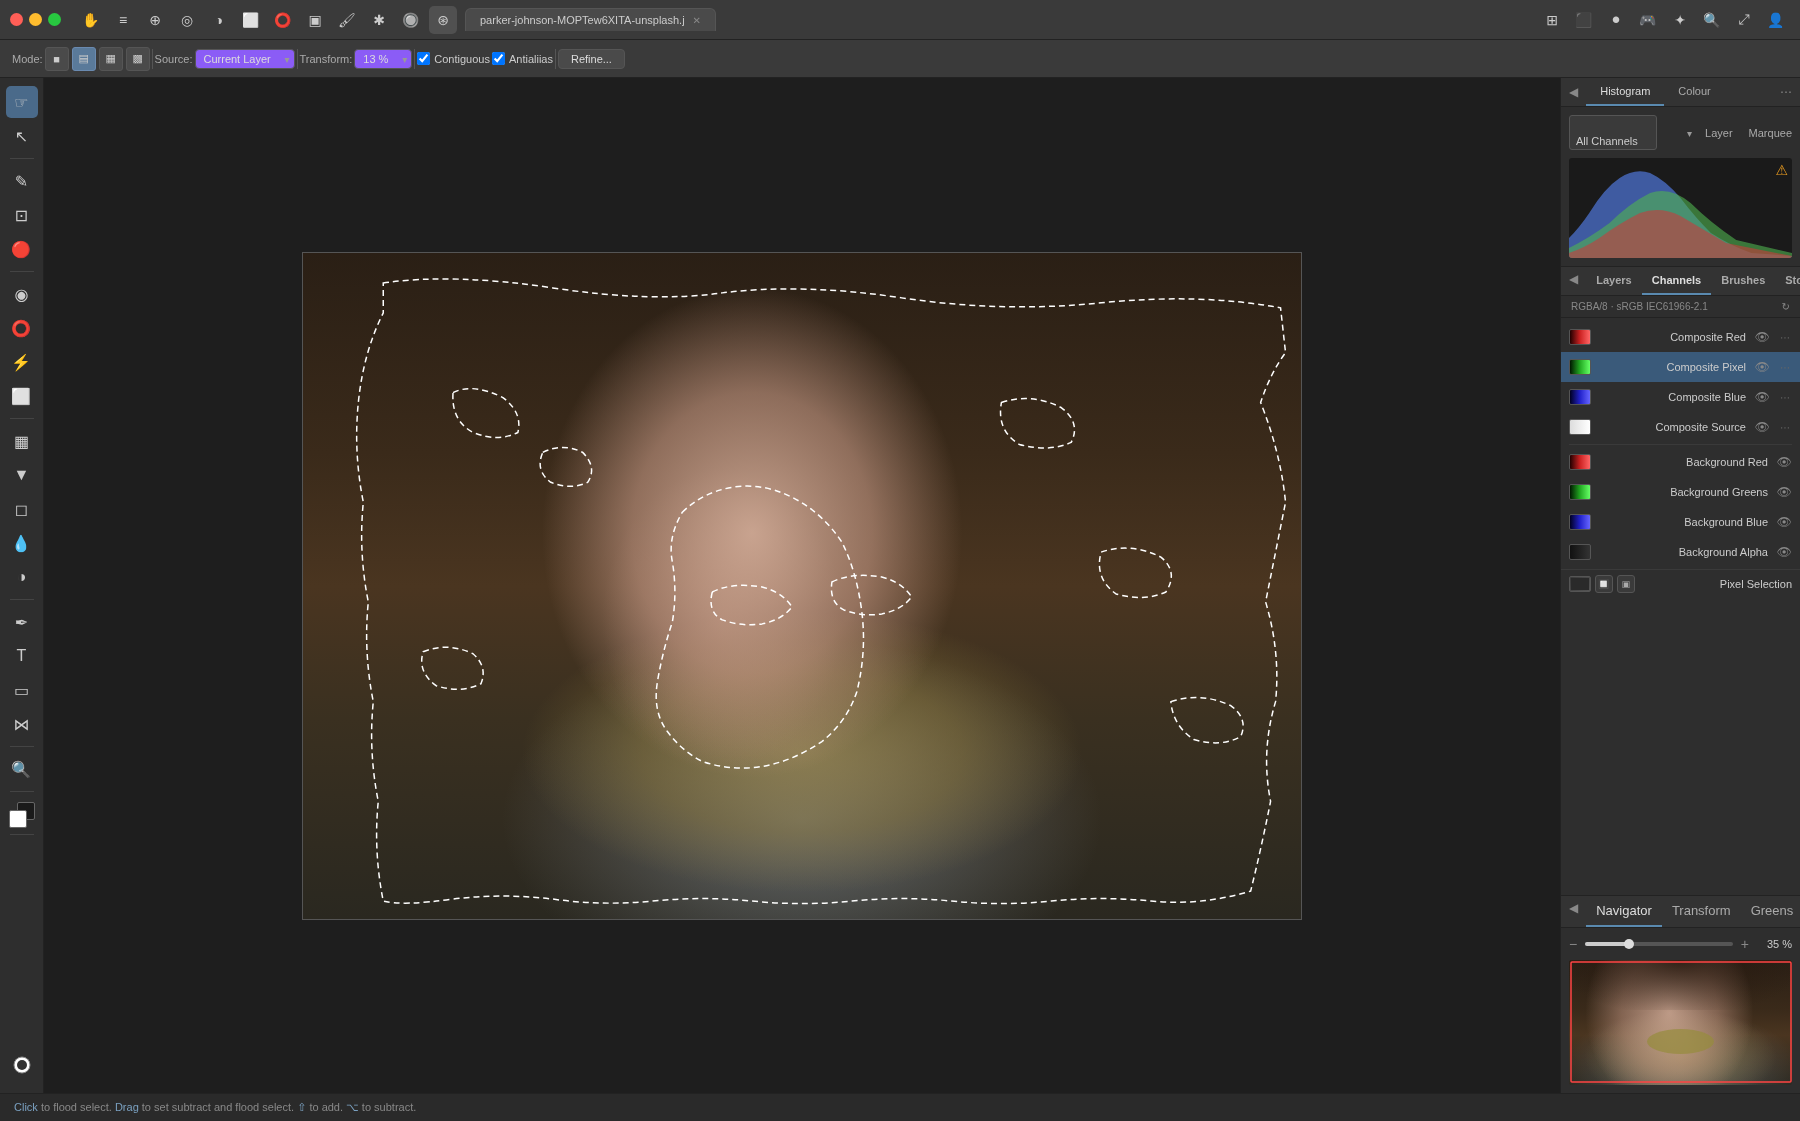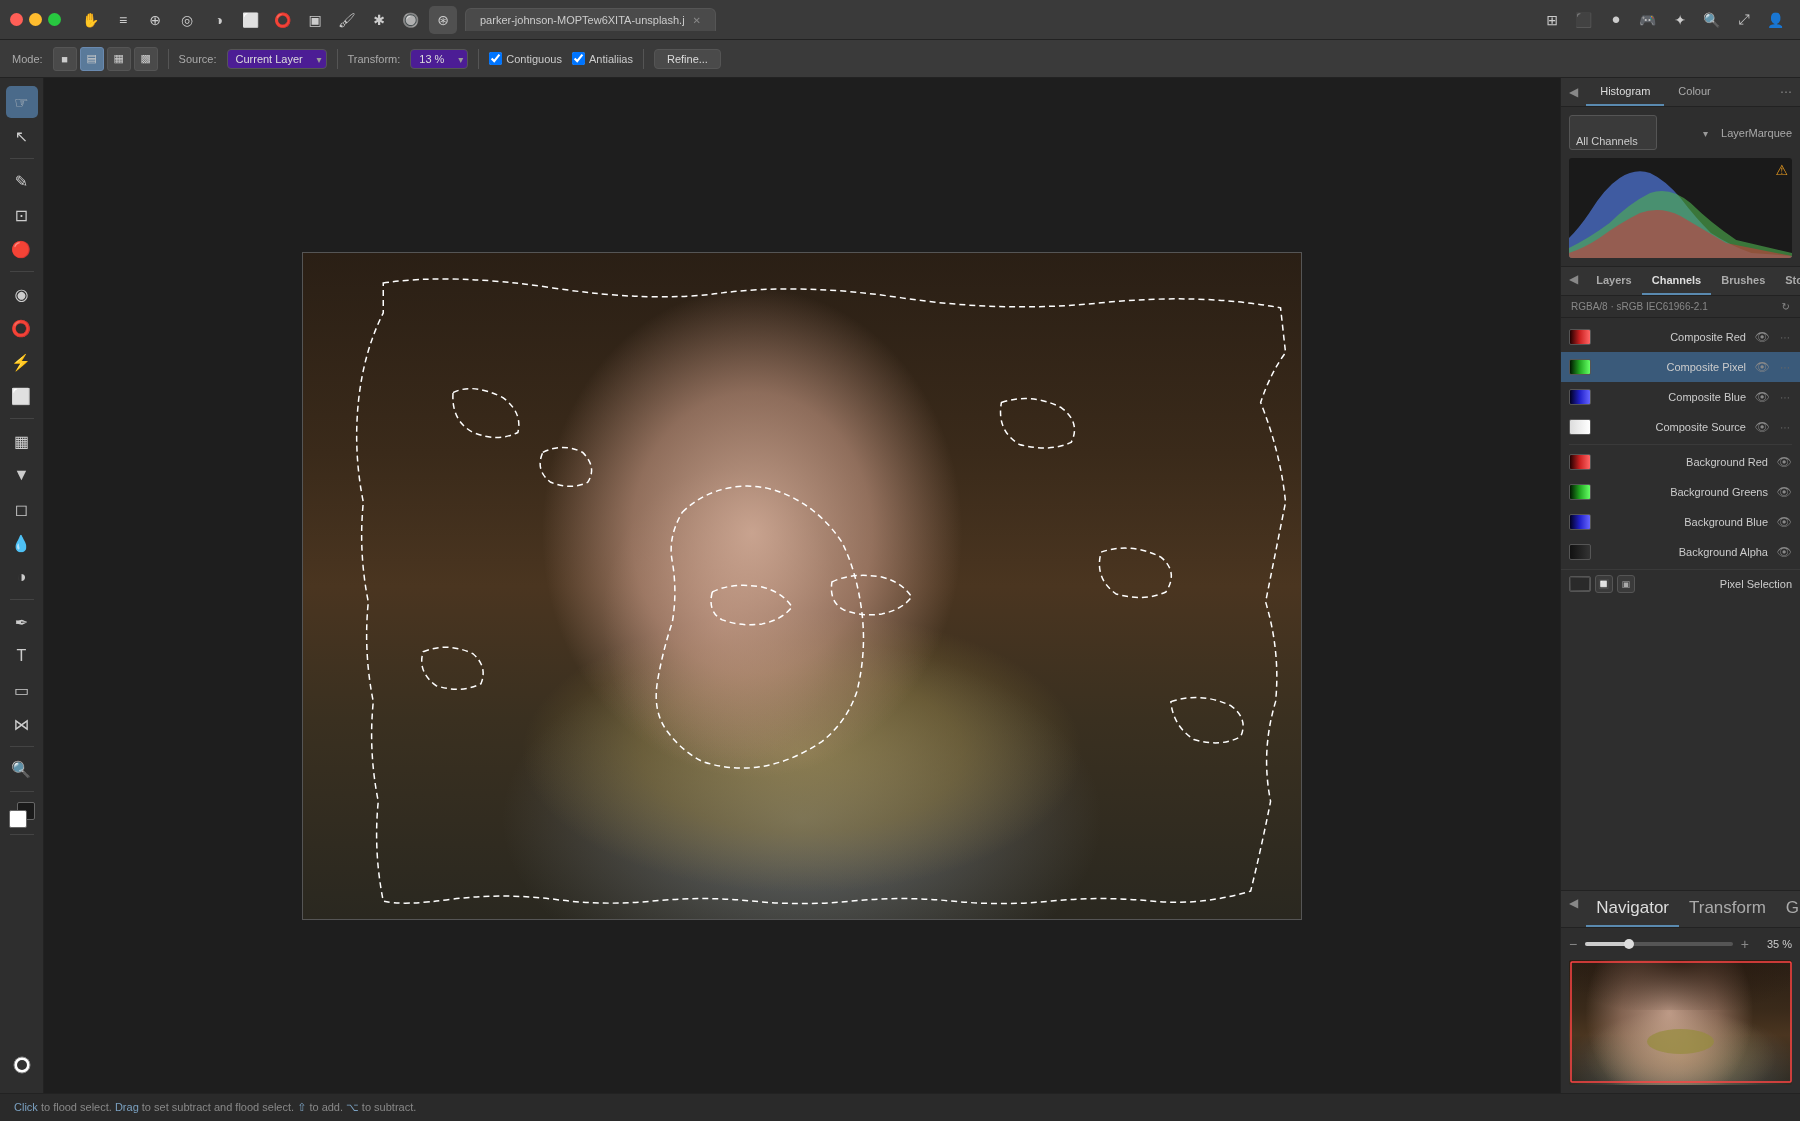--- a/index.html
+++ b/index.html
@@ -75,30 +75,30 @@
     }
     .title-separator { flex: 1; }
 
     
     .options-bar {
       height: 38px;
       background: #3a3a3a;
       display: flex;
       align-items: center;
       padding: 0 12px;
-      gap: 10px;
+      gap: 2px;
       flex-shrink: 0;
       border-bottom: 1px solid #222;
     }
     .options-label {
       color: #aaa;
       font-size: 11px;
     }
     .options-select {
-      background: #4c1d95;
+      background: #8b5cf6;
       border: 1px solid #555;
       color: #ddd;
       padding: 3px 22px 3px 8px;
       border-radius: 4px;
       font-size: 11px;
       -webkit-appearance: none;
       appearance: none;
       position: relative;
       cursor: pointer;
     }
@@ -331,21 +331,21 @@
       border: 1px solid #555;
       color: #ccc;
       padding: 19px 18px 2px 6px;
       border-radius: 3px;
       font-size: 11px;
       -webkit-appearance: none;
       flex: 1;
     }
     .histogram-radio-group {
       display: flex;
-      gap: 0;
+      gap: 16px;
       margin-left: auto;
     }
     .histogram-radio {
       font-size: 11px;
       color: #aaa;
       cursor: pointer;
     }
     .histogram-chart {
       width: 100%;
       height: 100px;
@@ -492,21 +492,21 @@
       border-top: 1px solid #222;
       flex-shrink: 0;
     }
     .navigator-tabs {
       display: flex;
       background: #333;
       border-bottom: 1px solid #222;
     }
     .nav-tab {
       padding: 7px 10px;
-      font-size: 17px;
+      font-size: 13px;
       color: #aaa;
       cursor: pointer;
       border-bottom: 2px solid transparent;
     }
     .nav-tab.active {
       color: #ddd;
       border-bottom: 2px solid #5a8ab0;
     }
     .navigator-content {
       padding: 8px;

